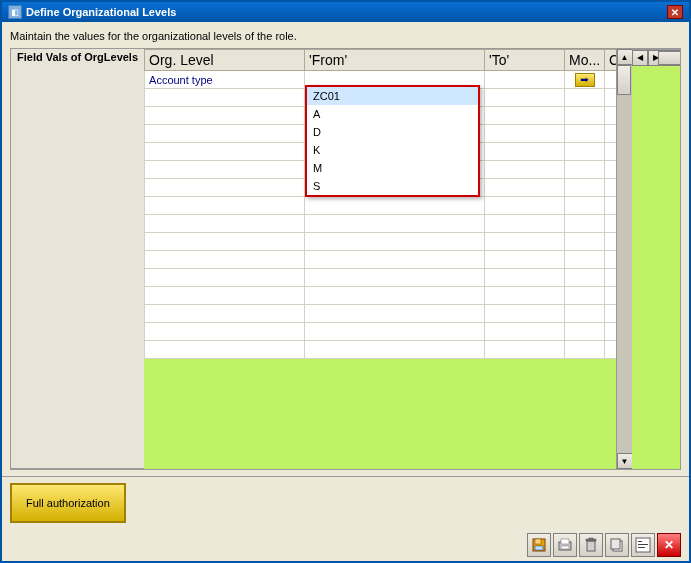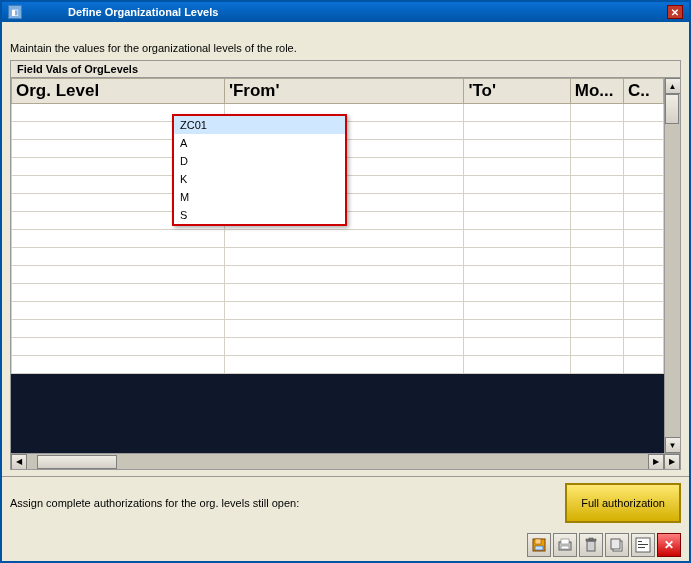--- a/index.html
+++ b/index.html
@@ -31,21 +31,21 @@
     }
     .title-icon {
       width: 14px;
       height: 14px;
       background: #80b0e0;
       border: 1px solid #4080c0;
       display: flex; align-items: center; justify-content: center;
       font-size: 8px;
       color: white;
     }
-    .title-text { font-size: 11px; font-weight: bold; margin-left: 42px; }
+    .title-text { font-size: 11px; font-weight: bold; }
     .title-close {
       background: #c0392b;
       color: white;
       border: 1px solid #800000;
       width: 16px;
       height: 14px;
       display: flex; align-items: center; justify-content: center;
       cursor: pointer;
       font-size: 10px;
       font-weight: bold;
@@ -57,29 +57,28 @@
       display: flex;
       flex-direction: column;
       gap: 4px;
       overflow: hidden;
     }
 
     .subtitle {
       font-size: 11px;
       color: #000;
       padding: 2px 0;
-      margin-top: 12px;
     }
 
     .panel {
       border: 1px solid #999;
-      background: #0f172a;
+      background: #bef264;
       flex: 1;
       display: flex;
-      flex-direction: column;
+      flex-direction: row;
       overflow: hidden;
     }
 
     .panel-header {
       background: #e8e4d8;
       border-bottom: 1px solid #999;
       padding: 2px 6px;
       font-size: 11px;
       font-weight: bold;
       color: #000;
@@ -146,22 +145,22 @@
     .col-from { width: 180px; }
     .col-to { width: 80px; }
     .col-mo { width: 40px; }
     .col-c { width: 30px; }
 
     thead th {
       background: #e8e4d8;
       border: 1px solid #b0a890;
       padding: 2px 4px;
       text-align: left;
-      font-size: 17px;
-      font-weight: bold;
+      font-size: 14px;
+      font-weight: normal;
       white-space: nowrap;
       overflow: hidden;
     }
 
     tbody td {
       border: 1px solid #d4d0c4;
       padding: 1px 4px;
       height: 18px;
       background: white;
       font-size: 11px;
@@ -313,20 +312,27 @@
               <tr>
                 <th>Org. Level</th>
                 <th>'From'</th>
                 <th>'To'</th>
                 <th>Mo...</th>
                 <th>C..</th>
               </tr>
             </thead>
             <tbody id="table-body">
                 <tr>
+                  <td>Account type</td>
+                  <td></td>
+                  <td></td>
+                  <td style="text-align: center;"><div style="background: linear-gradient(to bottom, #ffe870, #d4b000); border: 1px solid #a08000; width:20px; height:14px; display:inline-flex; align-items:center; justify-content:center; font-size:10px; cursor:pointer;">➡</div></td>
+                  <td></td>
+                </tr>
+                <tr>
                   <td></td>
                   <td></td>
                   <td></td>
                   <td style="text-align: center;"></td>
                   <td></td>
                 </tr>
                 <tr>
                   <td></td>
                   <td></td>
                   <td></td>
@@ -451,21 +457,20 @@
         <div class="hscroll-track">
           <div class="hscroll-thumb"></div>
         </div>
         <div class="hscroll-btn">▶</div>
         <div class="hscroll-btn">▶</div>
       </div>
     </div>
   </div>
 
   <div class="footer-area">
-    <span class="footer-text">Assign complete authorizations for the org. levels still open:</span>
     <button class="full-auth-btn">Full authorization</button>
   </div>
 
   <div class="toolbar-bottom">
     <div class="toolbar-btn" title="Save">
       <svg width="16" height="16" viewBox="0 0 16 16">
         <rect x="2" y="2" width="12" height="12" fill="#e8a000" stroke="#804000" stroke-width="1"></rect>
         <rect x="4" y="2" width="6" height="5" fill="#ffd080" stroke="#804000" stroke-width="0.5"></rect>
         <rect x="4" y="9" width="8" height="4" fill="#c0e0ff" stroke="#0040a0" stroke-width="0.5"></rect>
       </svg>

